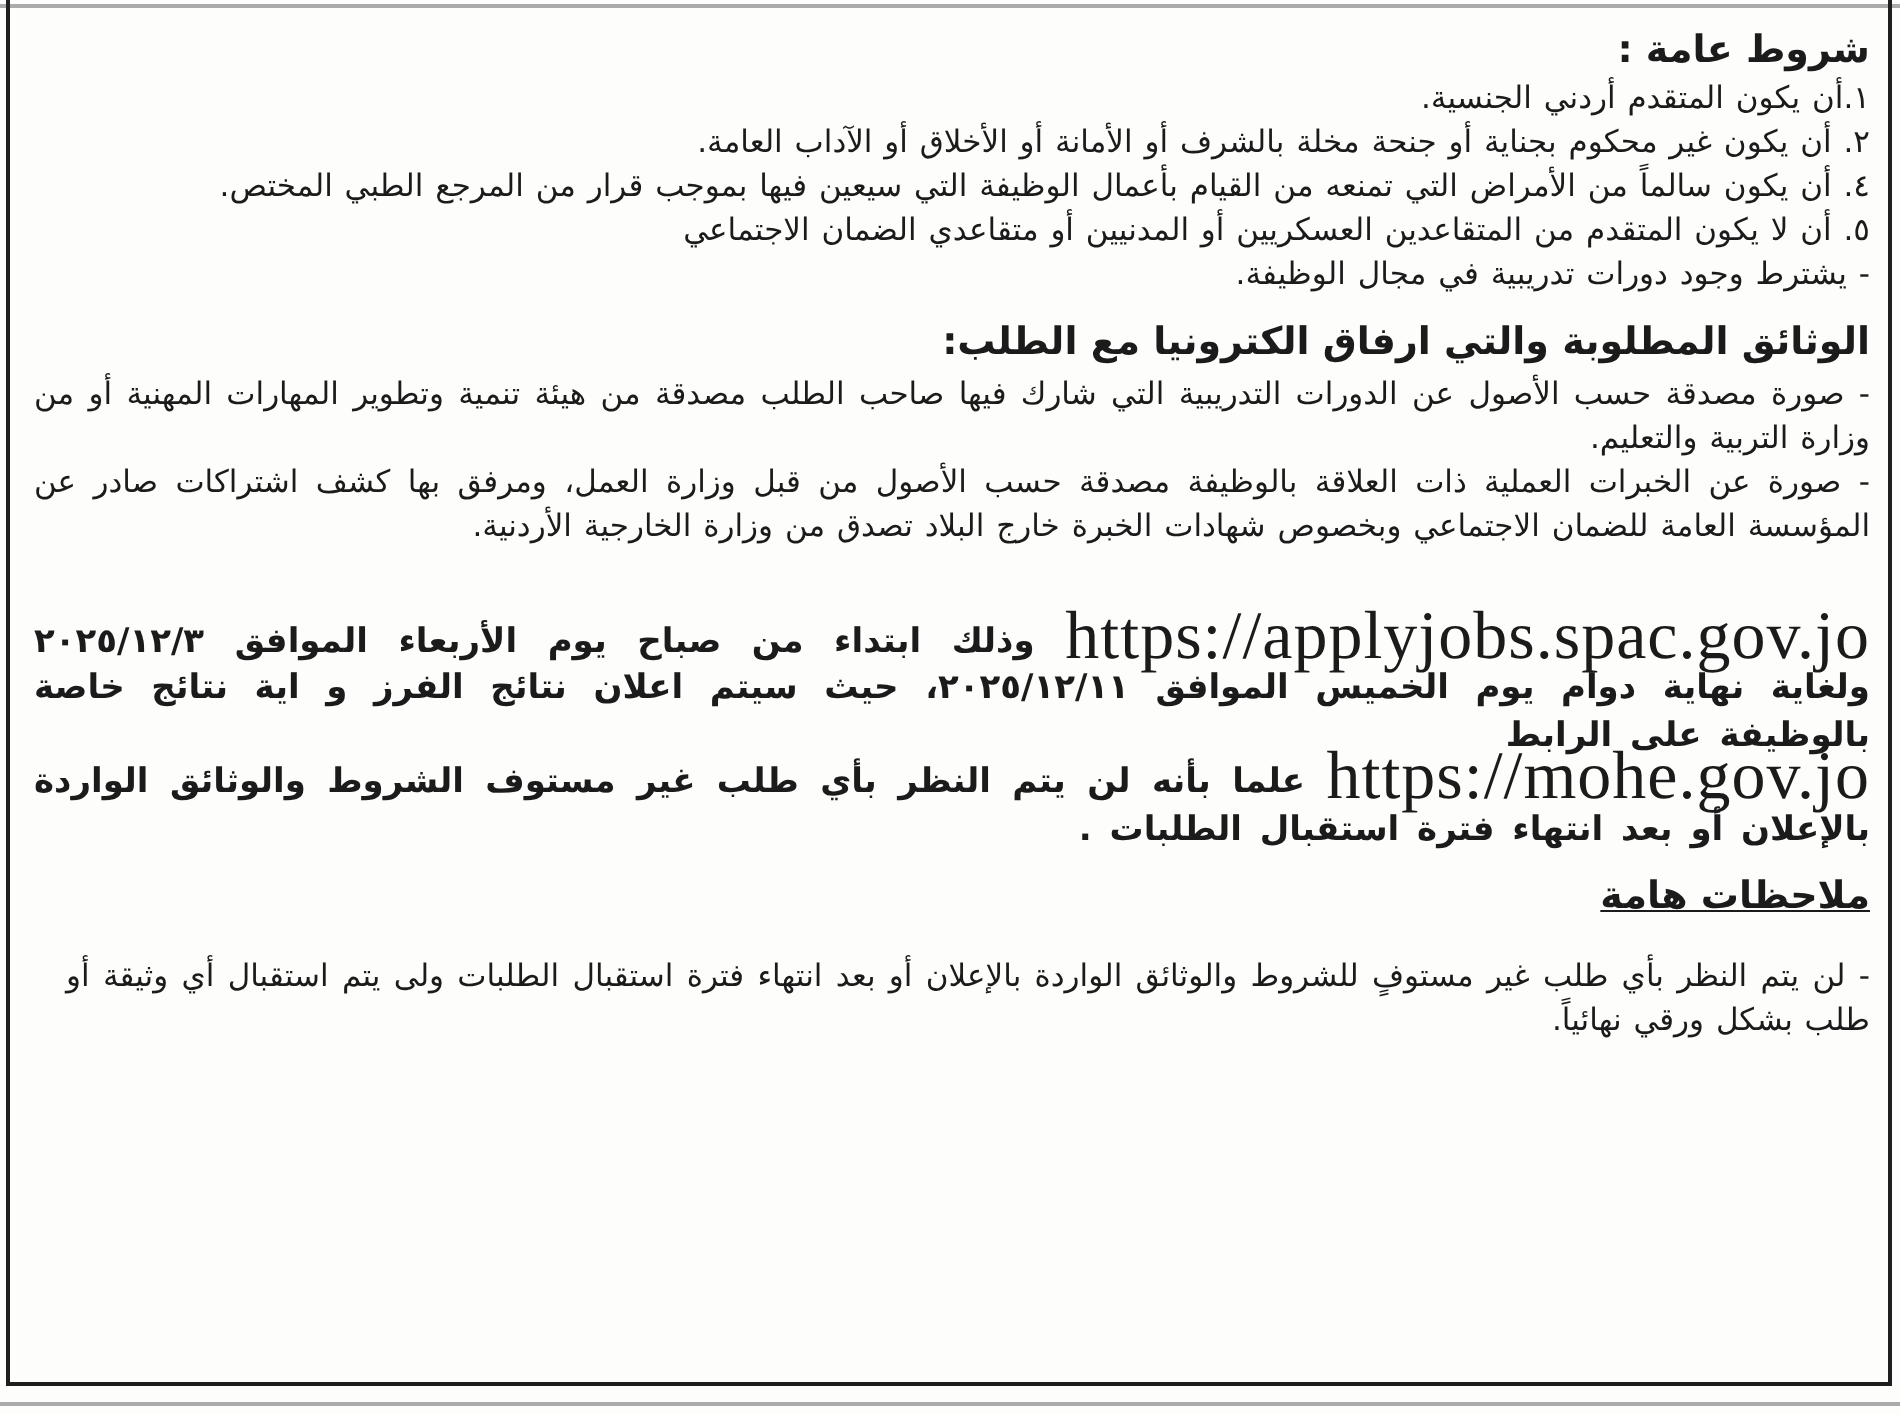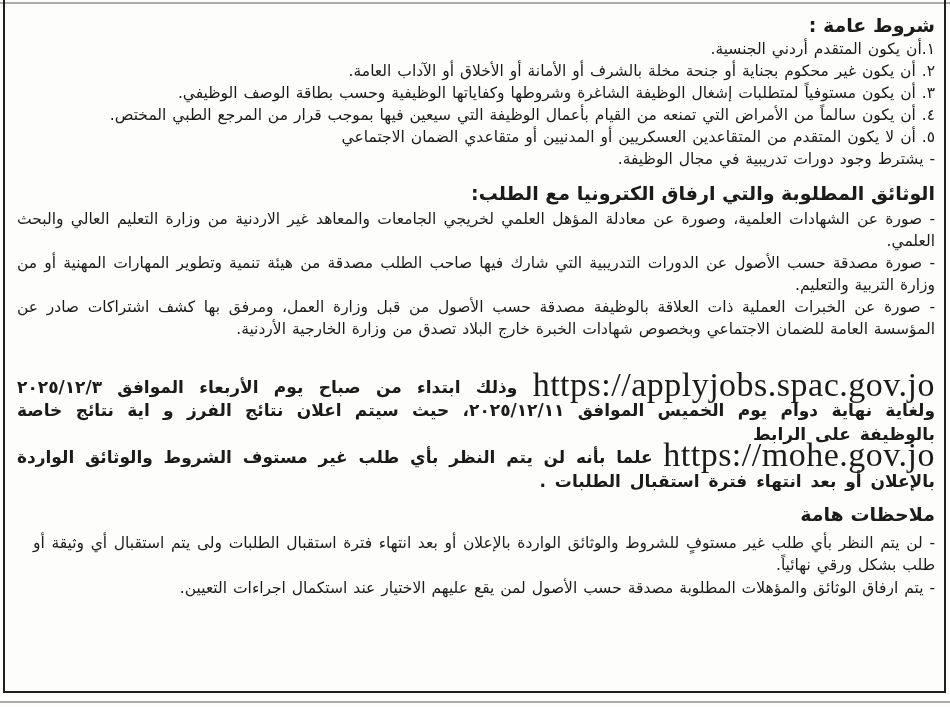--- a/index.html
+++ b/index.html
@@ -64,60 +64,57 @@
     font-family: Liberation Serif, serif;
     font-weight: normal;
     font-size: 34px;
     line-height: 14px;
     letter-spacing: 0.5px;
     word-spacing: 0;
     white-space: nowrap;
     vertical-align: -3px;
   }
   .notes-block { margin-top: 8px; }
-  .notes-block .sec-heading { margin-bottom: 6px; }
+  .notes-block .sec-heading { margin-bottom: 17px; text-decoration: underline; }
   .notes-block .bullet { line-height: 21.5px; margin-bottom: 2px; margin-left: 16px; }
 </style>
 </head>
 <body>
 
 <div class="page">
   <div class="top-rule"></div>
   <div class="frame"></div>
   <div class="bottom-rule"></div>
 
   <div class="content">
 
     <div>
       <div class="sec-heading">شروط عامة :</div>
       <div class="num-item">١.أن يكون المتقدم أردني الجنسية.</div>
       <div class="num-item">٢. أن يكون غير محكوم بجناية أو جنحة مخلة بالشرف أو الأمانة أو الأخلاق أو الآداب العامة.</div>
-      <div class="num-item">٣. أن يكون مستوفياً لمتطلبات إشغال الوظيفة الشاغرة وشروطها وكفاياتها الوظيفية وحسب بطاقة الوصف الوظيفي.</div>
       <div class="num-item">٤. أن يكون سالماً من الأمراض التي تمنعه من القيام بأعمال الوظيفة التي سيعين فيها بموجب قرار من المرجع الطبي المختص.</div>
       <div class="num-item">٥. أن لا يكون المتقدم من المتقاعدين العسكريين أو المدنيين أو متقاعدي الضمان الاجتماعي</div>
       <div class="bullet">- يشترط وجود دورات تدريبية في مجال الوظيفة.</div>
     </div>
 
     <div class="docs-block">
       <div class="sec-heading">الوثائق المطلوبة والتي ارفاق الكترونيا مع الطلب:</div>
       <div class="docs-items">
-        <div class="bullet">- صورة عن الشهادات العلمية، وصورة عن معادلة المؤهل العلمي لخريجي الجامعات والمعاهد غير الاردنية من وزارة التعليم العالي والبحث العلمي.</div>
         <div class="bullet">- صورة مصدقة حسب الأصول عن الدورات التدريبية التي شارك فيها صاحب الطلب مصدقة من هيئة تنمية وتطوير المهارات المهنية أو من وزارة التربية والتعليم.</div>
         <div class="bullet">- صورة عن الخبرات العملية ذات العلاقة بالوظيفة مصدقة حسب الأصول من قبل وزارة العمل، ومرفق بها كشف اشتراكات صادر عن المؤسسة العامة للضمان الاجتماعي وبخصوص شهادات الخبرة خارج البلاد تصدق من وزارة الخارجية الأردنية.</div>
       </div>
     </div>
 
     <p class="apply-para">
       <br>
       <span class="url" dir="ltr">https://applyjobs.spac.gov.jo</span>
       <span> وذلك ابتداء من صباح يوم الأربعاء الموافق ٢٠٢٥/١٢/٣ ولغاية نهاية دوام يوم الخميس الموافق ٢٠٢٥/١٢/١١، حيث سيتم اعلان نتائج الفرز و اية نتائج خاصة بالوظيفة على الرابط</span><br>
       <span class="url" dir="ltr">https://mohe.gov.jo</span>
       <span> علما بأنه لن يتم النظر بأي طلب غير مستوف الشروط والوثائق الواردة بالإعلان أو بعد انتهاء فترة استقبال الطلبات .</span>
     </p>
 
     <div class="notes-block">
       <div class="sec-heading">ملاحظات هامة</div>
       <div class="bullet">- لن يتم النظر بأي طلب غير مستوفٍ للشروط والوثائق الواردة بالإعلان أو بعد انتهاء فترة استقبال الطلبات ولى يتم استقبال أي وثيقة أو طلب بشكل ورقي نهائياً.</div>
-      <div class="bullet">- يتم ارفاق الوثائق والمؤهلات المطلوبة مصدقة حسب الأصول لمن يقع عليهم الاختيار عند استكمال اجراءات التعيين.</div>
     </div>
 
   </div>
 </div>
 
 </body></html>

